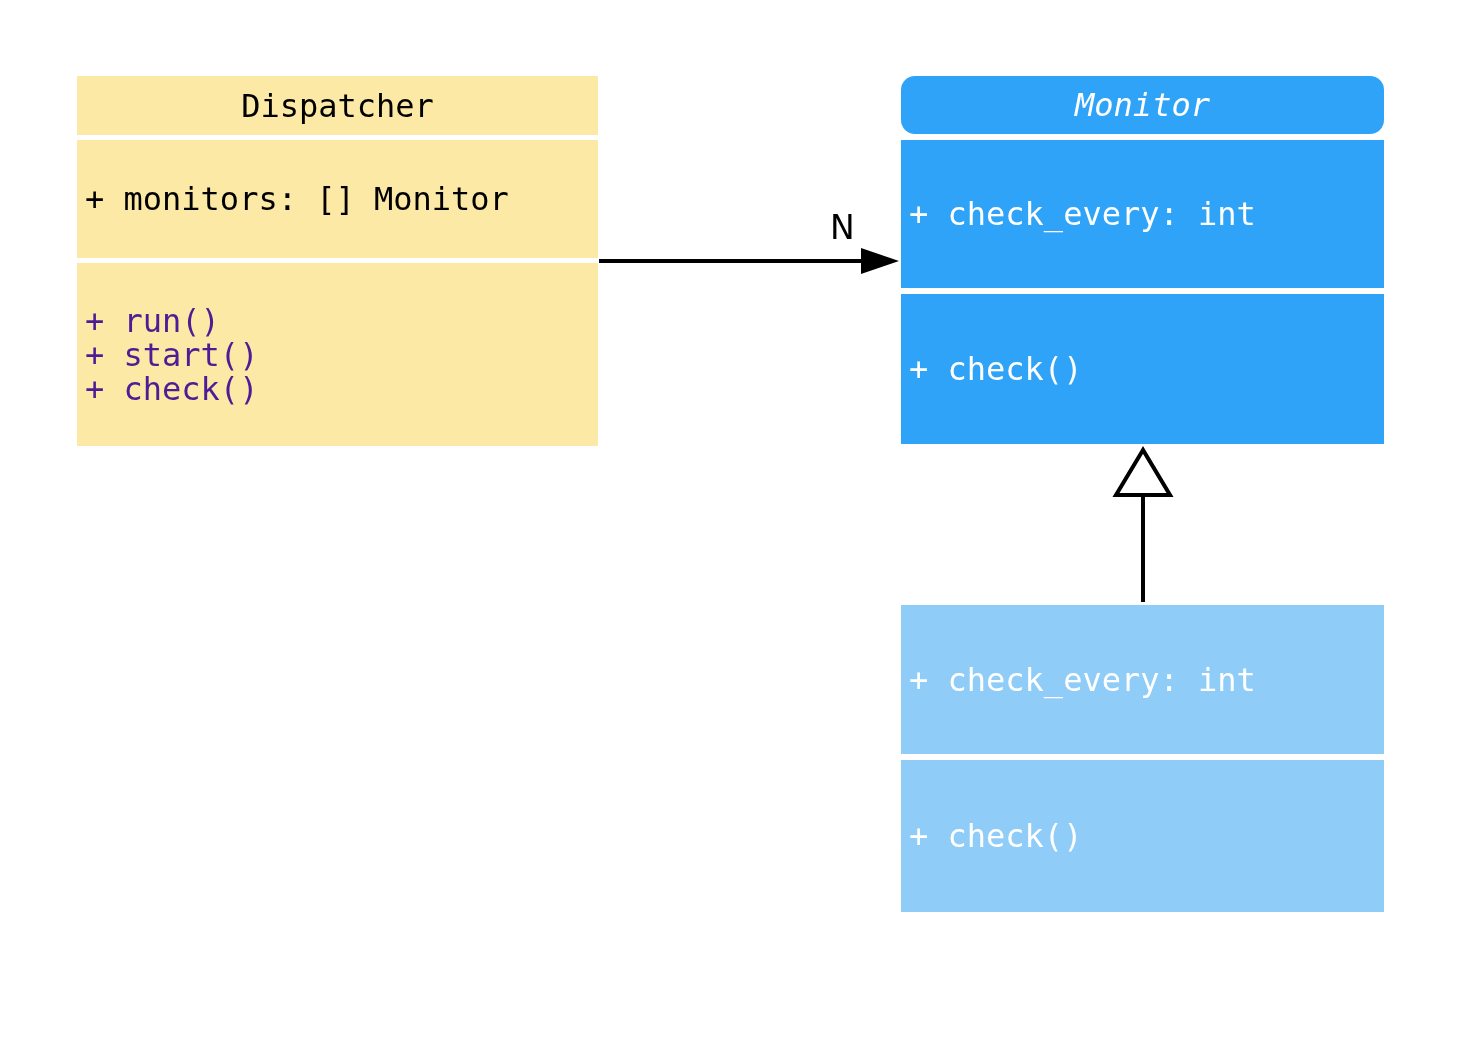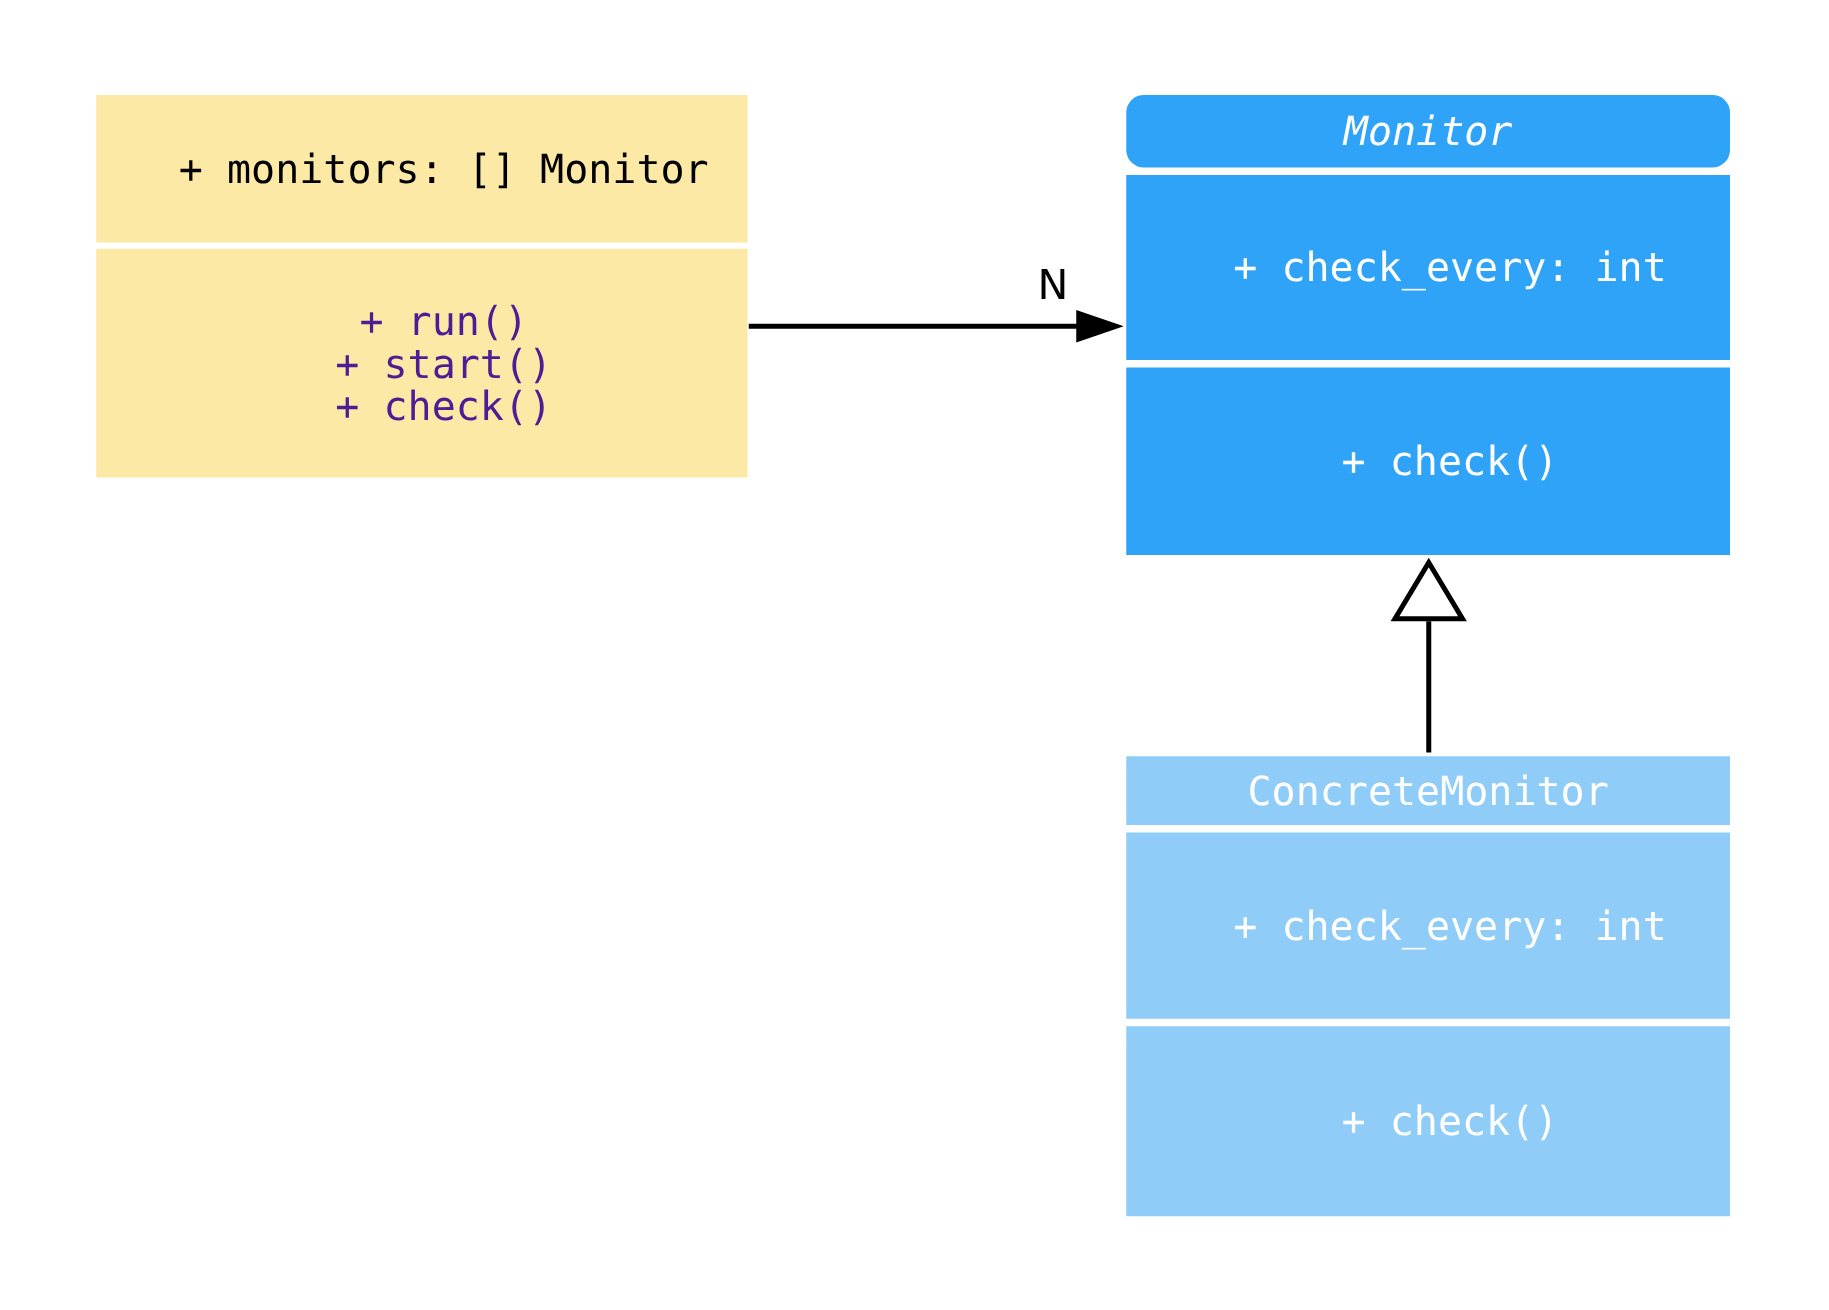--- a/index.html
+++ b/index.html
@@ -28,22 +28,22 @@
     display: flex;
     align-items: center;
     box-sizing: border-box;
   }
   .sec.title {
     justify-content: center;
   }
   .sec.body {
     flex-direction: column;
     justify-content: center;
-    align-items: center;
-    padding-left: 35px;
+    align-items: flex-start;
+    padding-left: 8px;
   }
   .sec.body div { line-height: 34px; white-space: pre; }
   .title.abstract { font-style: italic; }
   .assoc-label {
     position: absolute;
     left: 830px;
     top: 211px;
     font-family: "DejaVu Sans", "Liberation Sans", sans-serif;
     font-size: 33px;
     line-height: 1;
@@ -62,20 +62,21 @@
     </g>
     <g>
       <line x1="1143" y1="497" x2="1143" y2="602" stroke="#000000" stroke-width="4"></line>
       <polygon points="1143,450 1116,495 1170,495" fill="#ffffff" stroke="#000000" stroke-width="4" stroke-linejoin="miter"></polygon>
     </g>
   </svg>
 
   <div class="assoc-label">N</div>
 
   <div class="class-box" style="left:77px; top:76px; width:521px; row-gap:5px;">
+    <div class="sec title" style="height: 59px; background-color: rgb(252, 233, 165); color: rgb(0, 0, 0);">Dispatcher</div>
     <div class="sec body" style="height: 118px; background-color: rgb(252, 233, 165); color: rgb(0, 0, 0);">
       <div>+ monitors: [] Monitor</div>
     </div>
     <div class="sec body" style="height: 183px; background-color: rgb(252, 233, 165); color: #4c1d95;">
       <div>+ run()</div>
       <div>+ start()</div>
       <div>+ check()</div>
     </div>
   </div>
 
@@ -83,21 +84,20 @@
     <div class="sec title abstract" style="height: 58px; background-color: rgb(47, 163, 247); color: rgb(255, 255, 255); border-radius: 14px;">Monitor</div>
     <div class="sec body" style="height: 148px; background-color: rgb(47, 163, 247); color: rgb(255, 255, 255);">
       <div>+ check_every: int</div>
     </div>
     <div class="sec body" style="height: 150px; background-color: rgb(47, 163, 247); color: rgb(255, 255, 255);">
       <div>+ check()</div>
     </div>
   </div>
 
   <div class="class-box" style="left:901px; top:605px; width:483px; row-gap:6px;">
-    <div class="sec title" style="height: 55px; background-color: rgb(143, 205, 248); color: rgb(255, 255, 255);">ConcreteMonitor</div>
     <div class="sec body" style="height: 149px; background-color: rgb(143, 205, 248); color: rgb(255, 255, 255);">
       <div>+ check_every: int</div>
     </div>
     <div class="sec body" style="height: 152px; background-color: rgb(143, 205, 248); color: rgb(255, 255, 255);">
       <div>+ check()</div>
     </div>
   </div>
 
 </div>
 

